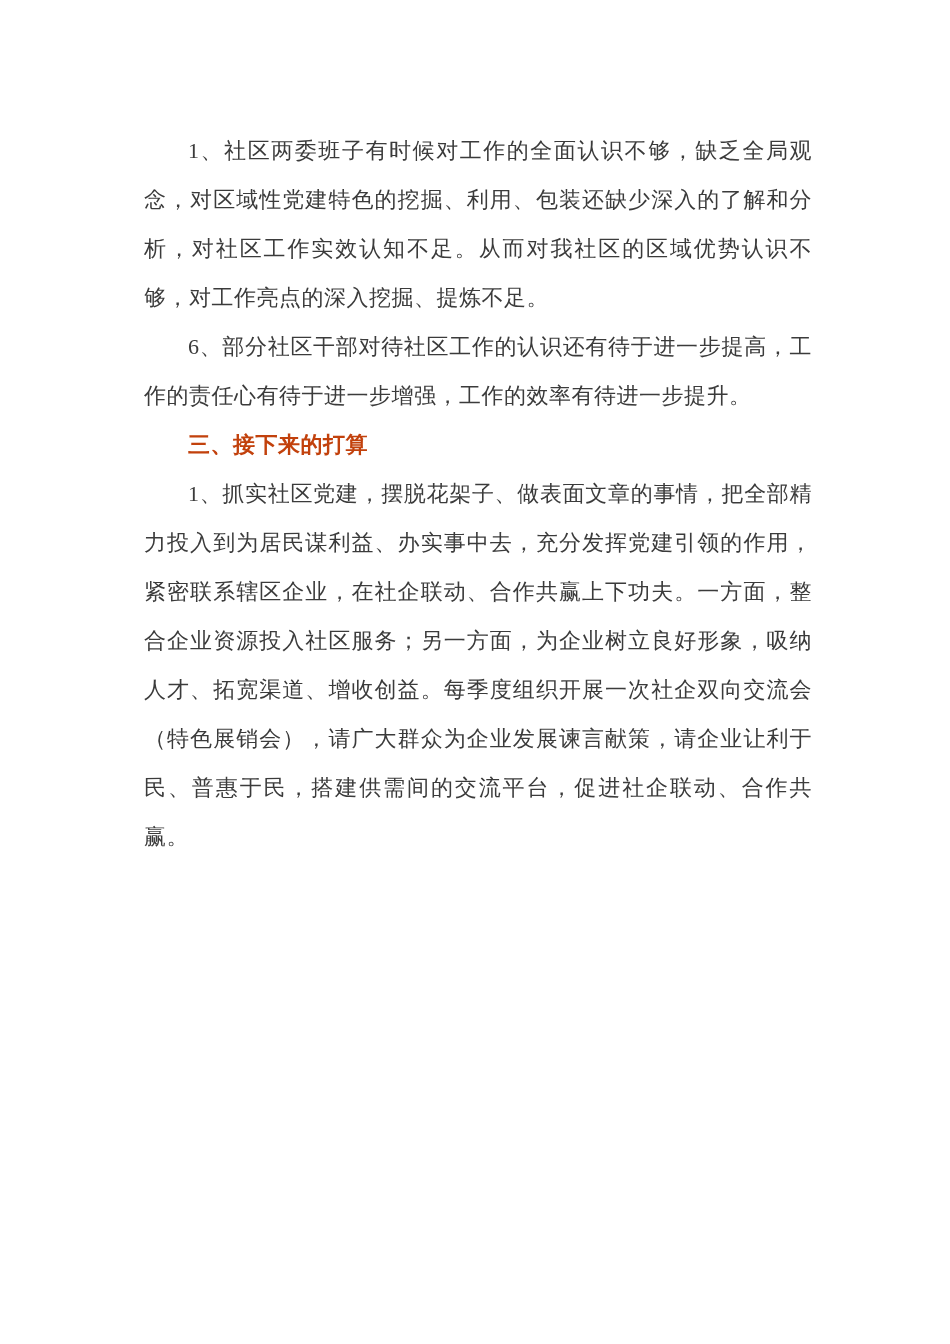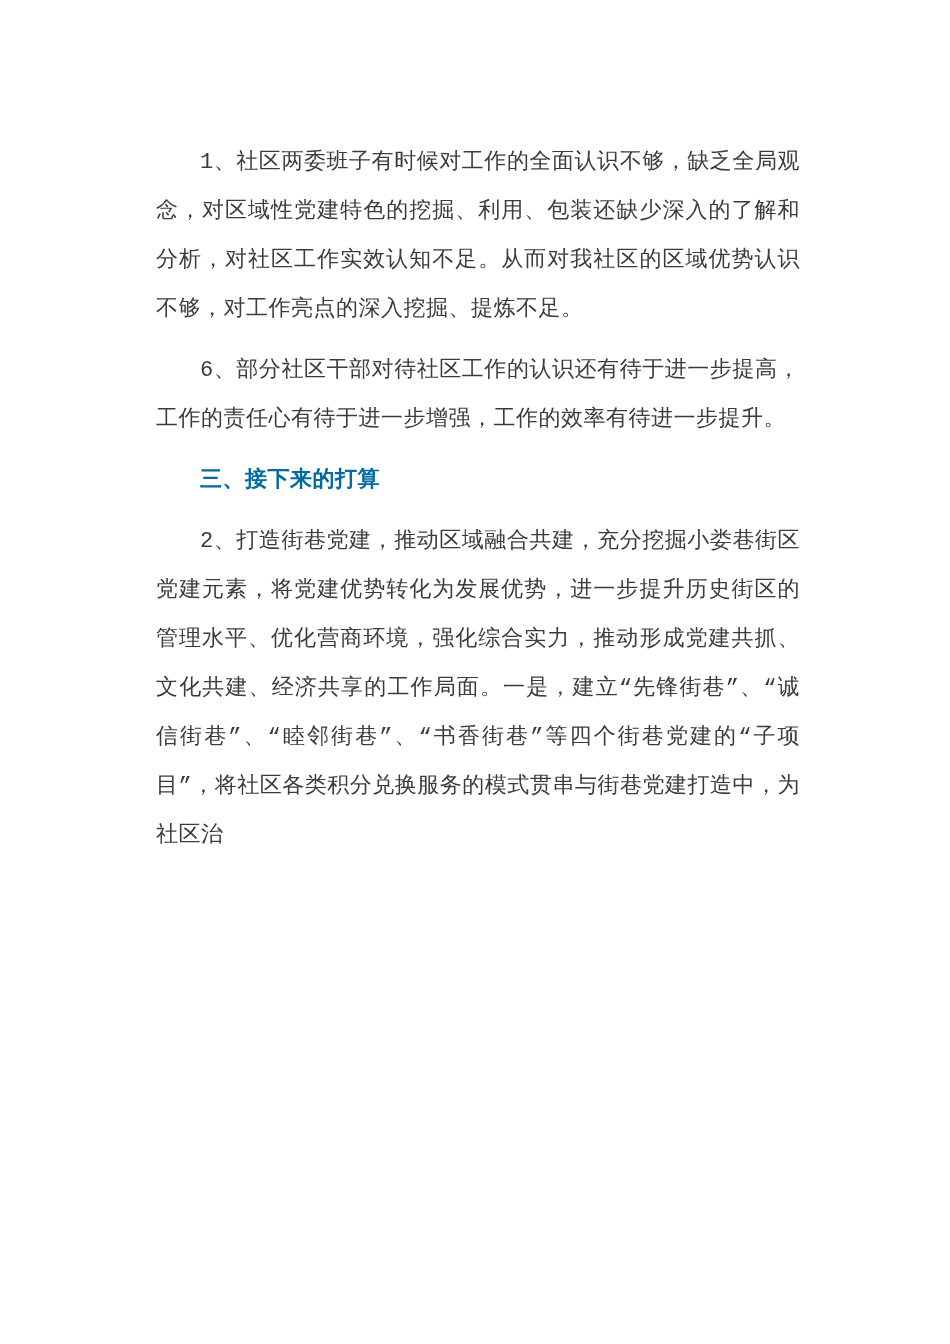--- a/index.html
+++ b/index.html
@@ -13,37 +13,36 @@
     min-height: 1344px;
     margin: 0 auto;
     background: #ffffff;
     box-sizing: border-box;
     padding: 126px 138px 40px 144px;
     font-family: "Liberation Serif", "DejaVu Serif", serif;
     color: #3b3b3b;
     overflow: hidden;
   }
   .doc-body p {
-    margin: 12px;
+    margin: 0;
     font-size: 22px;
     line-height: 49px;
     letter-spacing: 0.5px;
     text-align: justify;
     text-indent: 2em;
     word-break: break-all;
-    font-family: Liberation Mono, monospace;
   }
   .doc-body p.heading {
     font-weight: bold;
-    color: #0369a1;
+    color: #c2410c;
   }
 </style>
 </head>
 <body>
 
 <div class="page">
   <div class="doc-body" id="doc-body">
       <p class="body">1、社区两委班子有时候对工作的全面认识不够，缺乏全局观念，对区域性党建特色的挖掘、利用、包装还缺少深入的了解和分析，对社区工作实效认知不足。从而对我社区的区域优势认识不够，对工作亮点的深入挖掘、提炼不足。</p>
       <p class="body">6、部分社区干部对待社区工作的认识还有待于进一步提高，工作的责任心有待于进一步增强，工作的效率有待进一步提升。</p>
       <p class="heading">三、接下来的打算</p>
-      <p class="body">2、打造街巷党建，推动区域融合共建，充分挖掘小娄巷街区党建元素，将党建优势转化为发展优势，进一步提升历史街区的管理水平、优化营商环境，强化综合实力，推动形成党建共抓、文化共建、经济共享的工作局面。一是，建立“先锋街巷”、“诚信街巷”、“睦邻街巷”、“书香街巷”等四个街巷党建的“子项目”，将社区各类积分兑换服务的模式贯串与街巷党建打造中，为社区治</p>
+      <p class="body">1、抓实社区党建，摆脱花架子、做表面文章的事情，把全部精力投入到为居民谋利益、办实事中去，充分发挥党建引领的作用，紧密联系辖区企业，在社企联动、合作共赢上下功夫。一方面，整合企业资源投入社区服务；另一方面，为企业树立良好形象，吸纳人才、拓宽渠道、增收创益。每季度组织开展一次社企双向交流会（特色展销会），请广大群众为企业发展谏言献策，请企业让利于民、普惠于民，搭建供需间的交流平台，促进社企联动、合作共赢。</p>
     </div>
 </div>
 
 </body></html>

